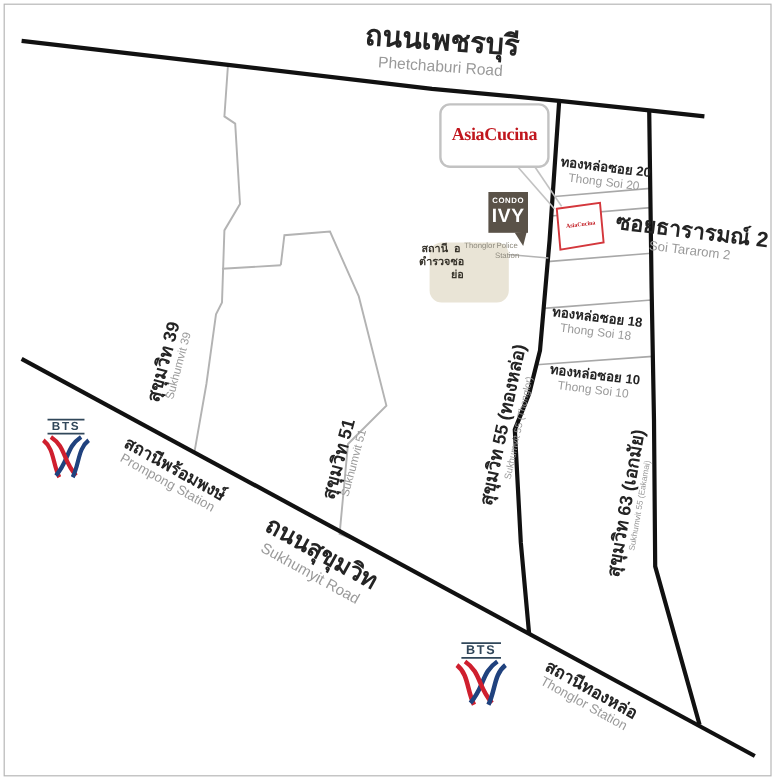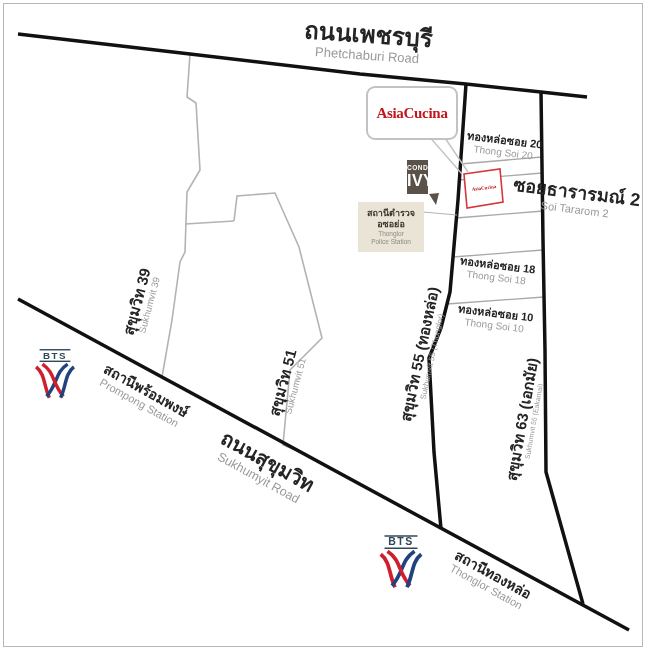--- a/index.html
+++ b/index.html
@@ -22,30 +22,30 @@
   .bubble{
     position:absolute;left:366px;top:86px;width:88px;height:50px;
     background:#fff;border:2px solid #c2c2c2;border-radius:9px;
     display:flex;align-items:center;justify-content:center;
   }
   .bubble .brand{
     font-family:"Liberation Serif",serif;font-weight:bold;
     font-size:15px;color:#c0161d;letter-spacing:-0.3px;
   }
   .condo{
-    position:absolute;left:407px;top:160px;width:21px;height:34px;
+    position:absolute;left:407px;top:160px;width:33px;height:34px;
     background:#5a5248;color:#fff;text-align:center;line-height:1;
     display:flex;flex-direction:column;justify-content:center;gap:2px;
   }
   .condo .l1{font-size:6.5px;font-weight:bold;letter-spacing:0.5px;}
   .condo .l2{font-size:16px;font-weight:bold;letter-spacing:0.5px;}
   .police{
     position:absolute;left:358px;top:202px;width:66px;height:50px;
     background:#e9e4d6;text-align:center;line-height:1.2;
-    display:flex;flex-direction:column;justify-content:center;
+    display:flex;flex-direction:row;justify-content:center;border-radius:10px;
   }
   .police .pt{font-size:9px;font-weight:bold;color:#37332b;}
   .police .pe{font-size:6.5px;color:#8f8b7f;line-height:1.25;}
   .sitelabel{
     position:absolute;left:484px;top:188px;
     transform:translate(-50%,-50%) rotate(-7deg);
     font-family:"Liberation Serif",serif;font-weight:bold;
     font-size:5px;color:#c0161d;white-space:nowrap;
   }
   svg.bts{position:absolute;}

